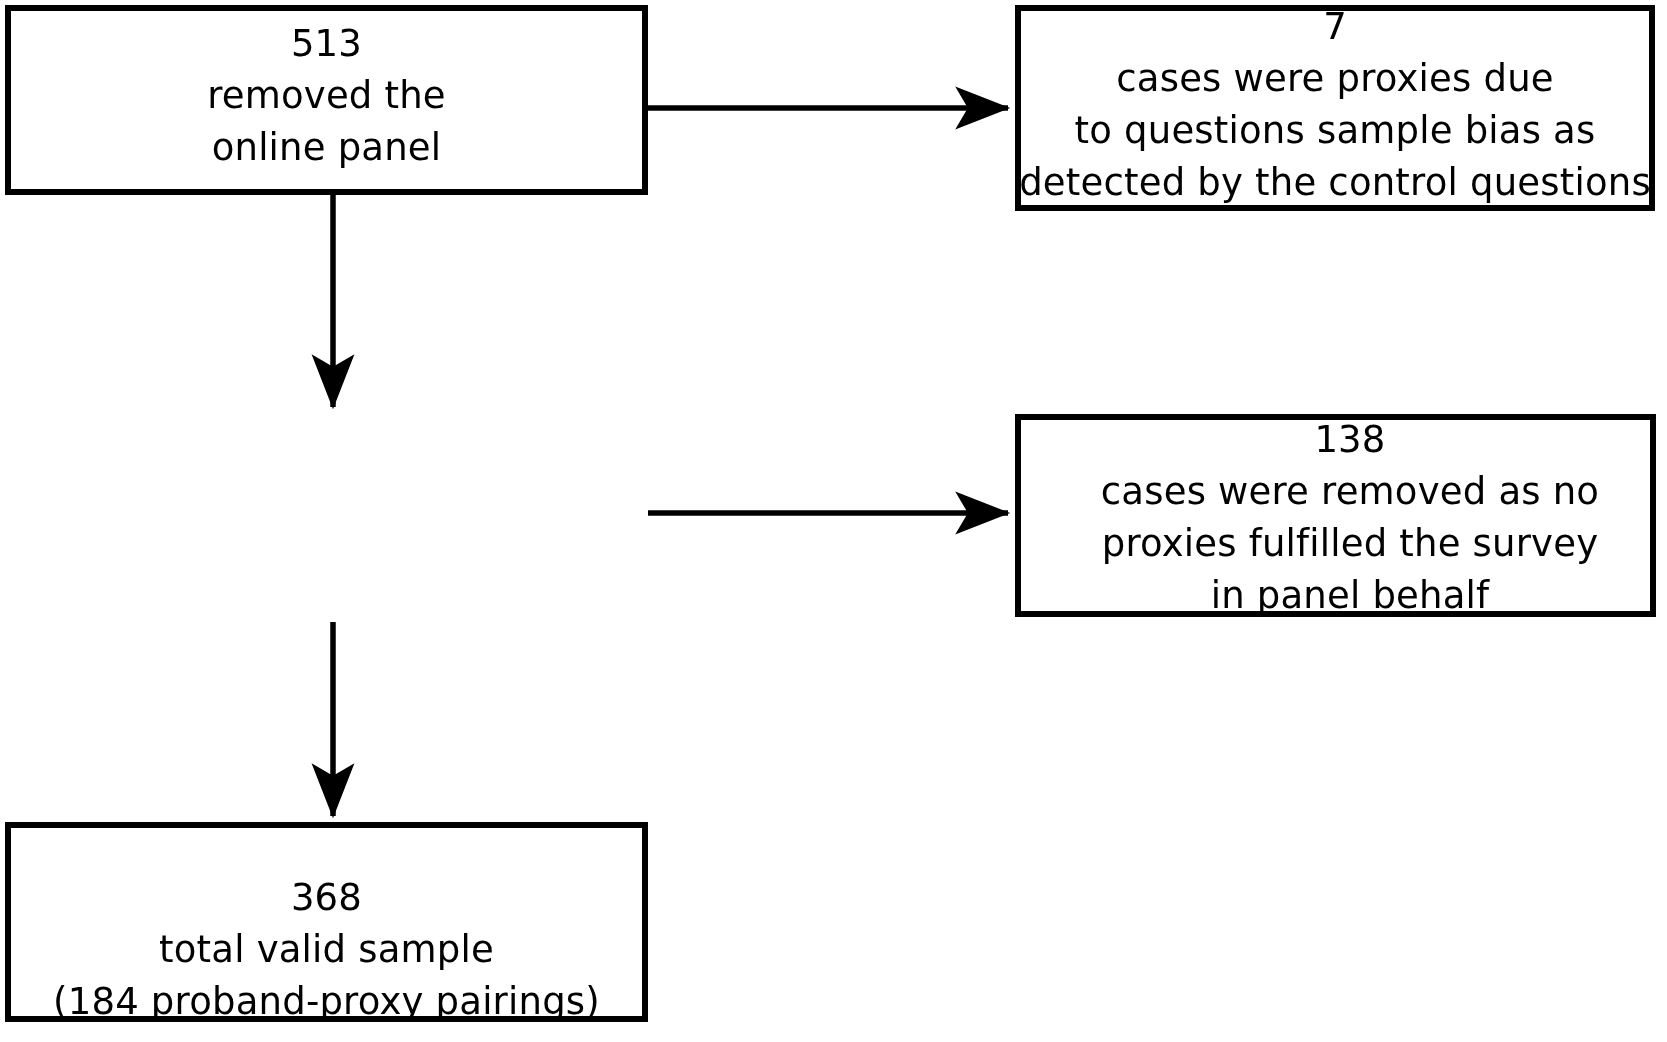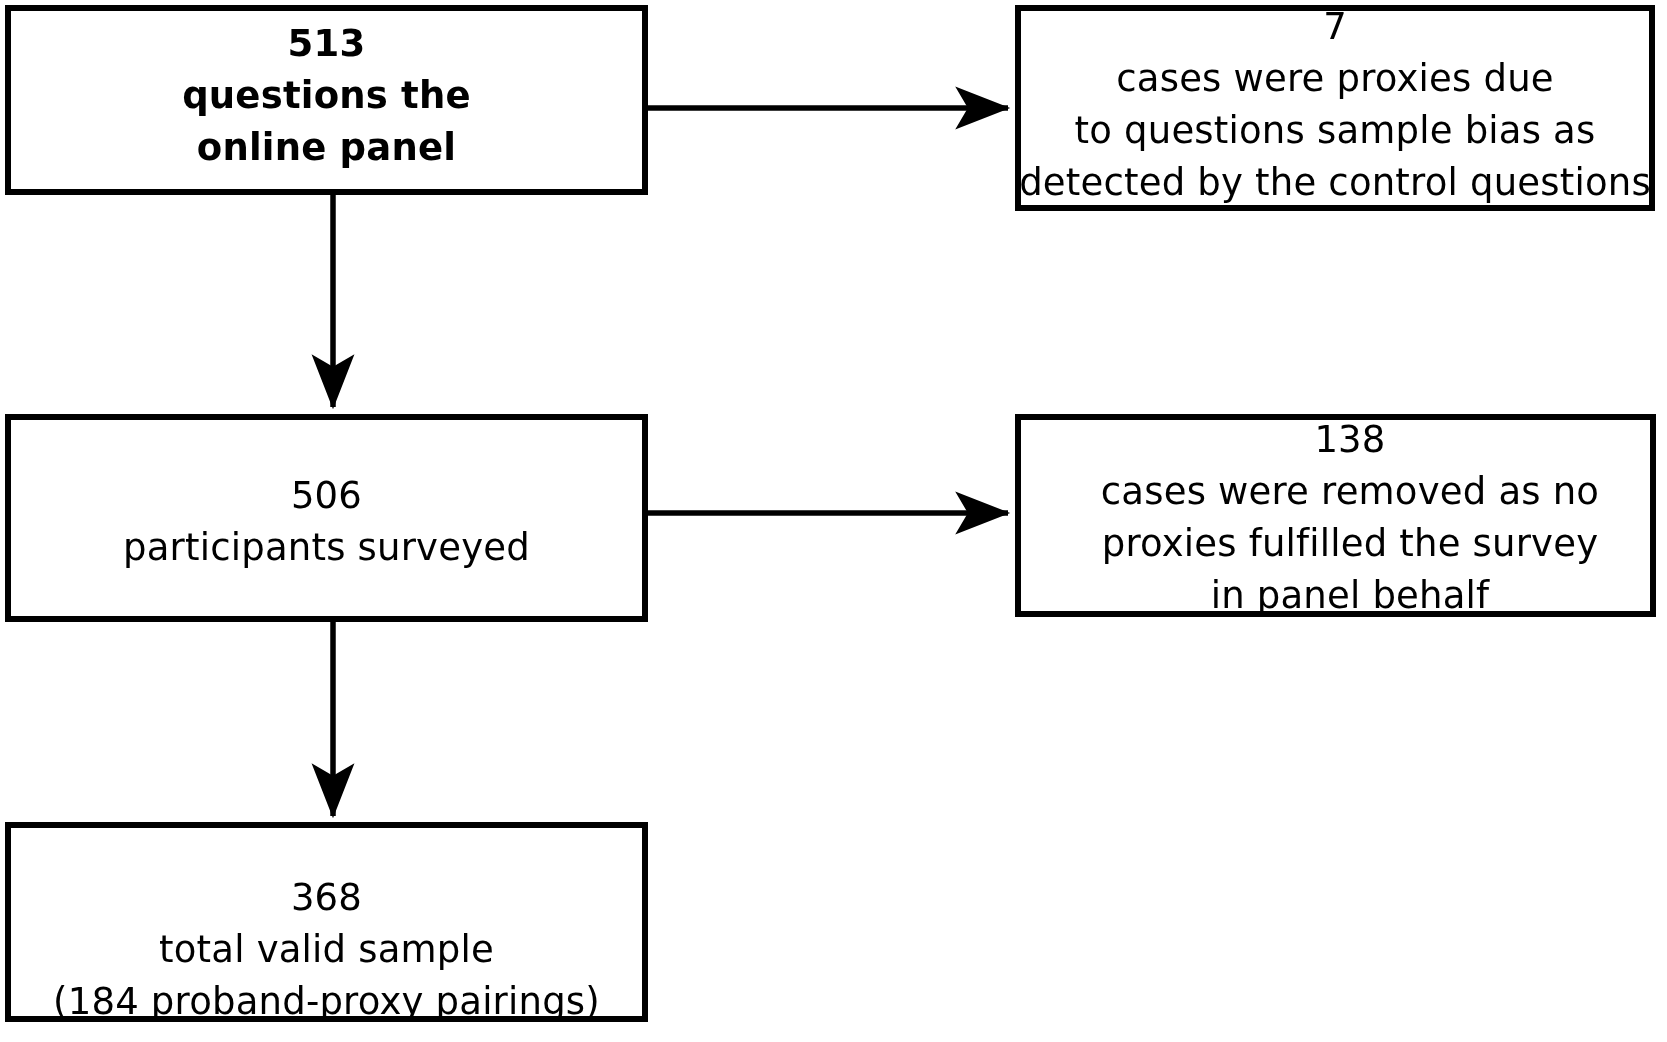--- a/index.html
+++ b/index.html
@@ -29,21 +29,21 @@
   .box-line {
     display: block;
     text-align: center;
     font-size: 37px;
     line-height: 52px;
     letter-spacing: 0.2px;
     white-space: nowrap;
     color: #000000;
   }
   
-  #box-accessed   { left: 5px;    top: 5px;   width: 643px; height: 190px; font-weight: bold; }
+  #box-accessed   { left: 5px;    top: 5px;   width: 643px; height: 190px; }
   #box-removed-bias { left: 1015px; top: 5px;   width: 640px; height: 206px; }
   #box-surveyed   { left: 5px;    top: 414px; width: 643px; height: 208px; }
   #box-removed-proxy { left: 1015px; top: 414px; width: 641px; height: 203px; }
   #box-valid      { left: 5px;    top: 822px; width: 643px; height: 200px; }
 
   
   #box-accessed .box-stack { transform: translateY(-4px); }
   #box-removed-bias .box-stack { transform: translateY(-3px); }
   #box-surveyed .box-stack { transform: translateY(4px); }
   #box-removed-proxy .box-stack { transform: translateY(2px); margin-left: 29px; }
@@ -75,40 +75,34 @@
     <line x1="333" y1="195" x2="333" y2="407" stroke="#000000" stroke-width="5.5" marker-end="url(#arrowhead)"></line>
 
     <line x1="648" y1="513" x2="1008" y2="513" stroke="#000000" stroke-width="5.5" marker-end="url(#arrowhead)"></line>
 
     <line x1="333" y1="622" x2="333" y2="816" stroke="#000000" stroke-width="5.5" marker-end="url(#arrowhead)"></line>
   </svg>
 
   <div class="flow-box" id="box-accessed">
     <div class="box-stack">
       <span class="box-line">513</span>
-      <span class="box-line">questions the</span>
+      <span class="box-line">removed the</span>
       <span class="box-line">online panel</span>
     </div>
   </div>
 
   <div class="flow-box" id="box-removed-bias">
     <div class="box-stack">
       <span class="box-line">7</span>
       <span class="box-line">cases were proxies due</span>
       <span class="box-line">to questions sample bias as</span>
       <span class="box-line">detected by the control questions</span>
     </div>
   </div>
 
-  <div class="flow-box" id="box-surveyed">
-    <div class="box-stack">
-      <span class="box-line">506</span>
-      <span class="box-line">participants surveyed</span>
-    </div>
-  </div>
 
   <div class="flow-box" id="box-removed-proxy">
     <div class="box-stack">
       <span class="box-line">138</span>
       <span class="box-line">cases were removed as no</span>
       <span class="box-line">proxies fulfilled the survey</span>
       <span class="box-line">in panel behalf</span>
     </div>
   </div>
 

